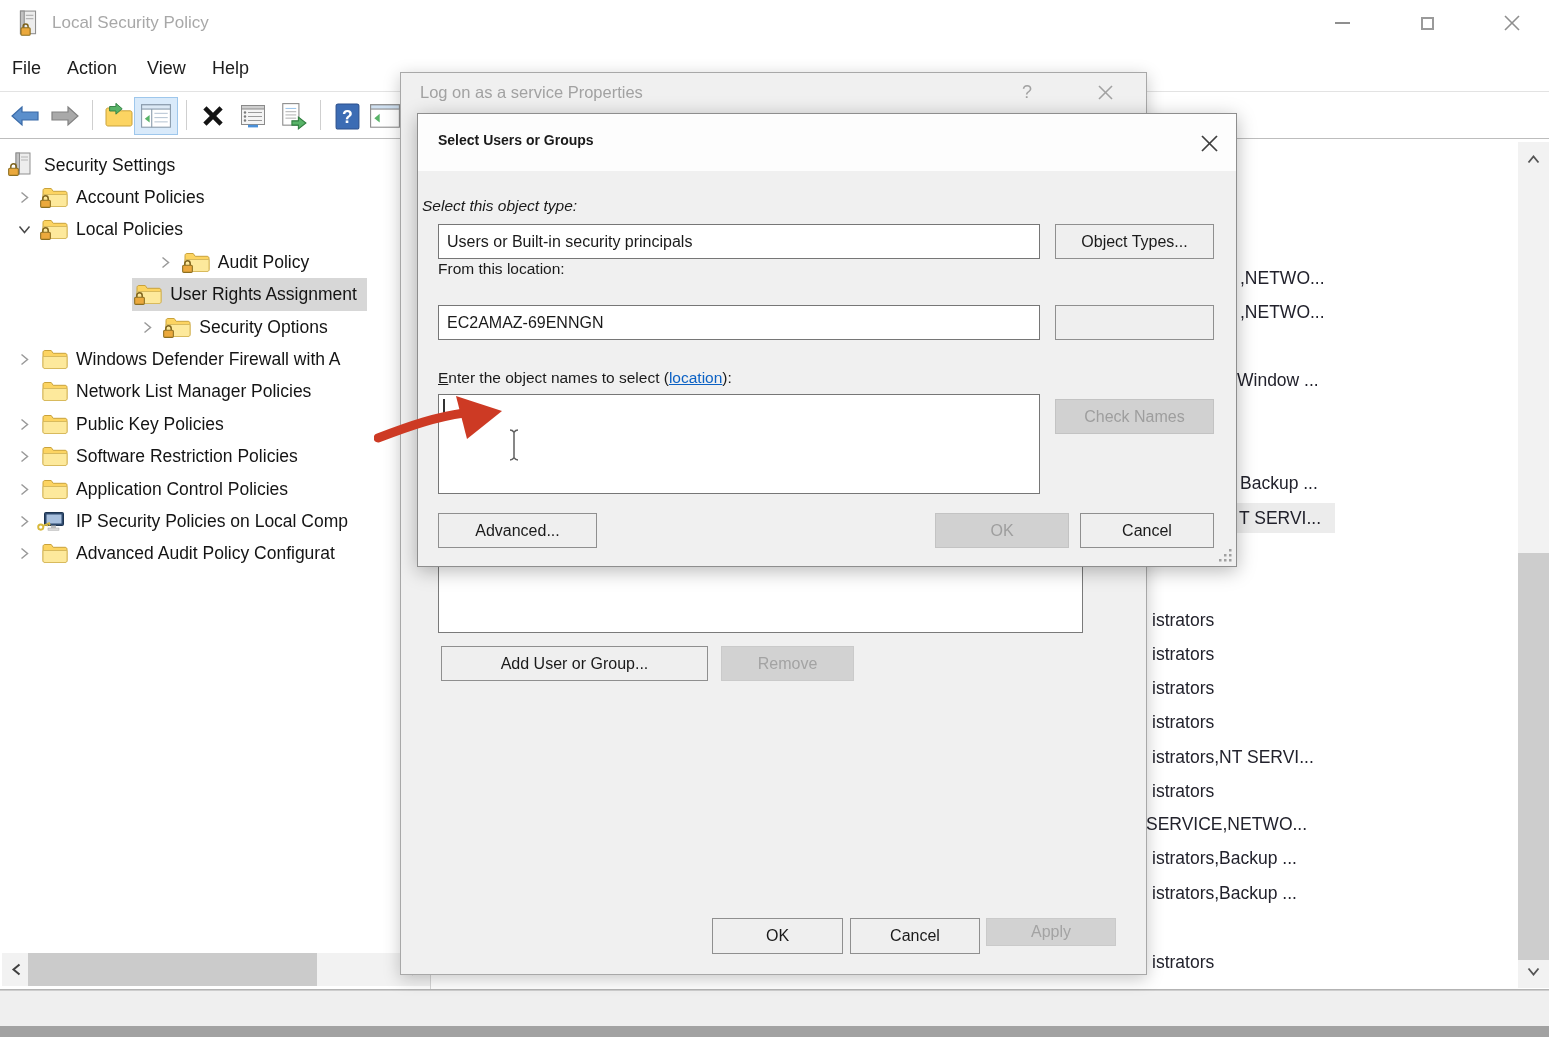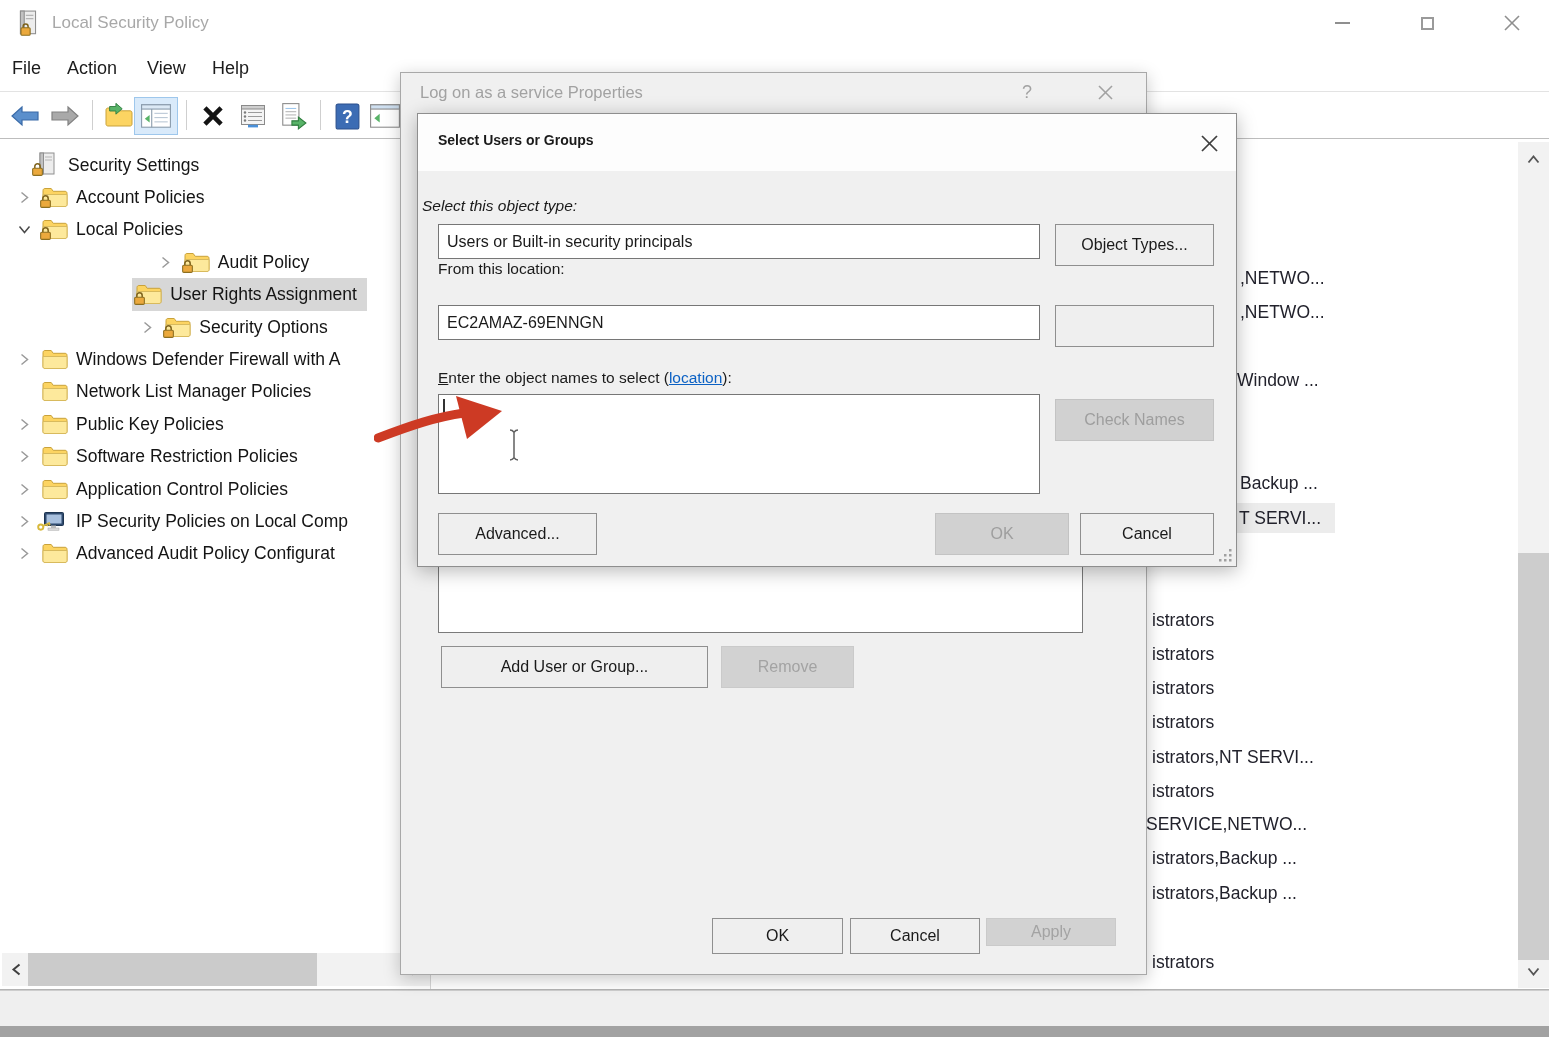--- a/index.html
+++ b/index.html
@@ -29,21 +29,21 @@
   
   #tree-pane { left:0; top:139px; width:431px; height:850px; background:#fff; border-right:1px solid #d6d6d6; }
   #right-pane { left:431px; top:139px; width:1118px; height:850px; background:#fff; }
   #bottom-border { left:0; top:989px; width:1549px; height:1px; background:#b3b3b3; }
   #statusbar { left:0; top:990px; width:1549px; height:36px; background:#efefef; border-top:1px solid #cdcdcd; }
   #bottom-strip { left:0; top:1026px; width:1549px; height:11px; background:#a2a2a2; }
 
   
   #tree { left:0; top:149px; width:431px; z-index:5; }
   .trow { display:flex; align-items:center; height:32.4px; white-space:nowrap; font-size:17.5px; color:#141414; }
-  .lvl0 { padding-left:6px;margin-left:24px; } .lvl1 { padding-left:10px; } .lvl2 { padding-left:40px;justify-content:center; }
+  .lvl0 { padding-left:6px; } .lvl1 { padding-left:10px; } .lvl2 { padding-left:40px;justify-content:center; }
   .chev { width:28px; display:flex; justify-content:center; align-items:center; flex:0 0 28px; }
   .core { display:flex; align-items:center; padding:3px 10px 3px 3px; }
   .core.sel { background:#d7d7d7; }
   .ticon { width:28px; height:27px; position:relative; margin-right:7px; display:flex; align-items:center; justify-content:center; flex:0 0 28px; }
   .lock-overlay { position:absolute; left:-2px; bottom:-2px; }
   .key-overlay { position:absolute; left:-4px; bottom:-1px; }
 
   
   .bgr { position:absolute; font-size:17.5px; color:#22222c; white-space:nowrap; line-height:22px; z-index:4; }
   #bgr0 { left:1240px; top:267px; } #bgr1 { left:1240px; top:301px; }
@@ -64,21 +64,21 @@
   .hsb-arrow { position:absolute; top:0; width:24px; height:33px; display:flex; align-items:center; justify-content:center; }
 
   
   #props-dialog { left:400px; top:72px; width:747px; height:903px; background:#f0f0f0;
     border:1px solid #a8a8a8; box-shadow:0 4px 16px rgba(0,0,0,.22); z-index:20; }
   #props-title { left:19px; top:10px; font-size:16.5px; color:#a2a2a2; }
   #props-help { left:608px; top:4px; width:36px; height:30px; font-size:18px; color:#a2a2a2;
     display:flex; align-items:center; justify-content:center; }
   #props-close { left:684px; top:4px; width:40px; height:30px; display:flex; align-items:center; justify-content:center; }
   #props-listbox { left:37px; top:493px; width:645px; height:67px; background:#fff; border:1px solid #7a7a7a; }
-  .btn { position:absolute; height:42px; background:#efefef; border:1px solid #8f8f8f;
+  .btn { position:absolute; height:35px; background:#efefef; border:1px solid #8f8f8f;
     font-size:16px; color:#1a1a1a; display:flex; align-items:center; justify-content:center;
     font-family:"Liberation Sans", sans-serif; }
   .btn.disabled { background:#d1d1d1; border-color:#c3c3c3; color:#9e9e9e; }
   .btn.flatdisabled { background:#d2d2d2; border:1px solid #cacaca; color:#a3a3a3; }
   #btn-adduser { left:40px; top:573px; width:267px; }
   #btn-remove { left:320px; top:573px; width:133px; }
   #btn-props-ok { left:311px; top:845px; width:131px; height:36px; }
   #btn-props-cancel { left:449px; top:845px; width:130px; height:36px; }
   #btn-props-apply { left:585px; top:845px; width:130px; height:28px; }
 

